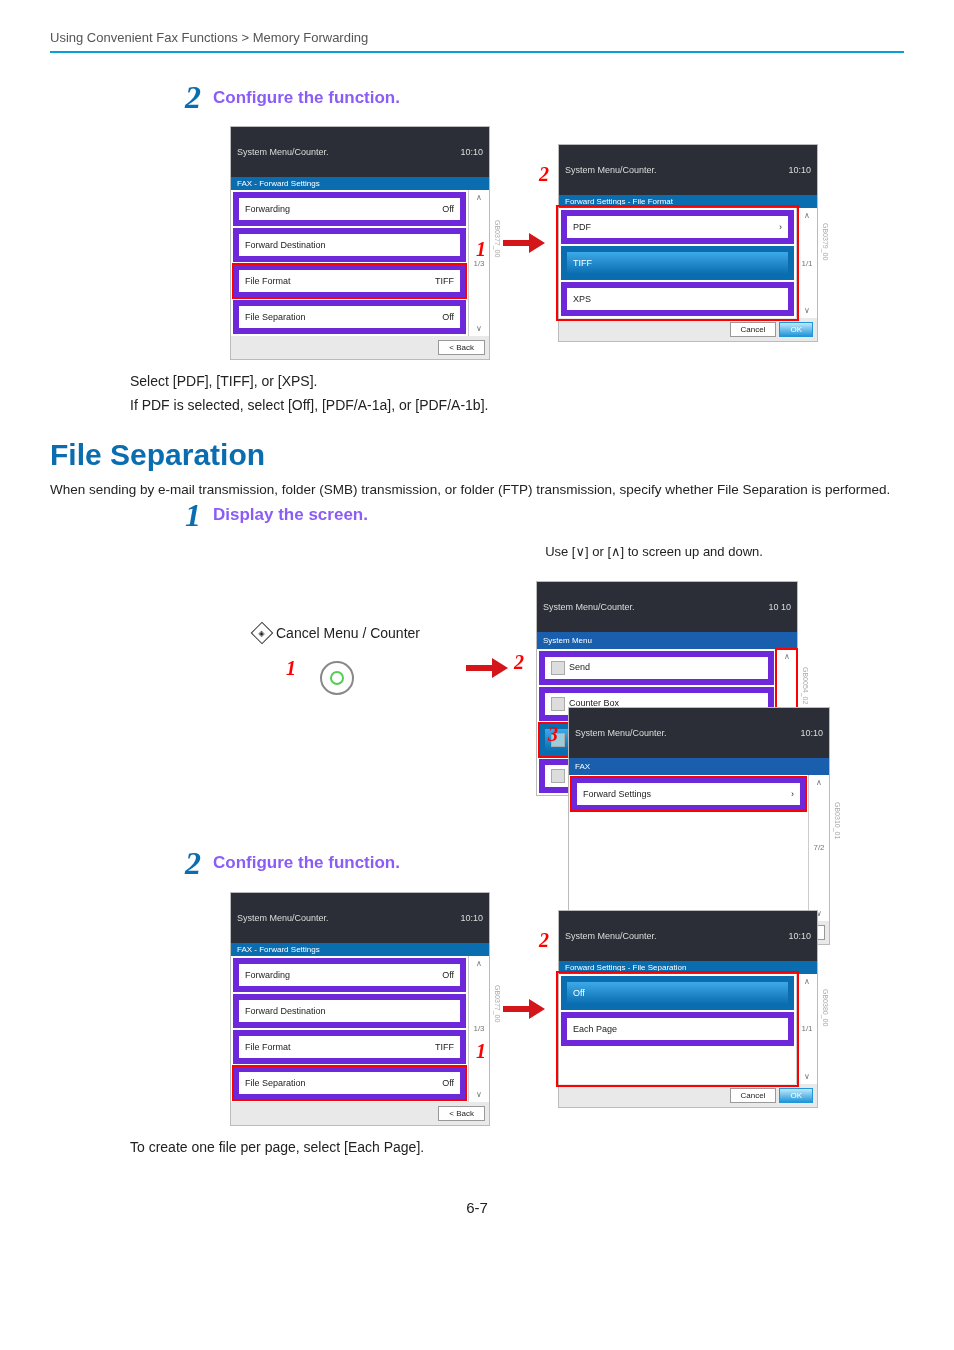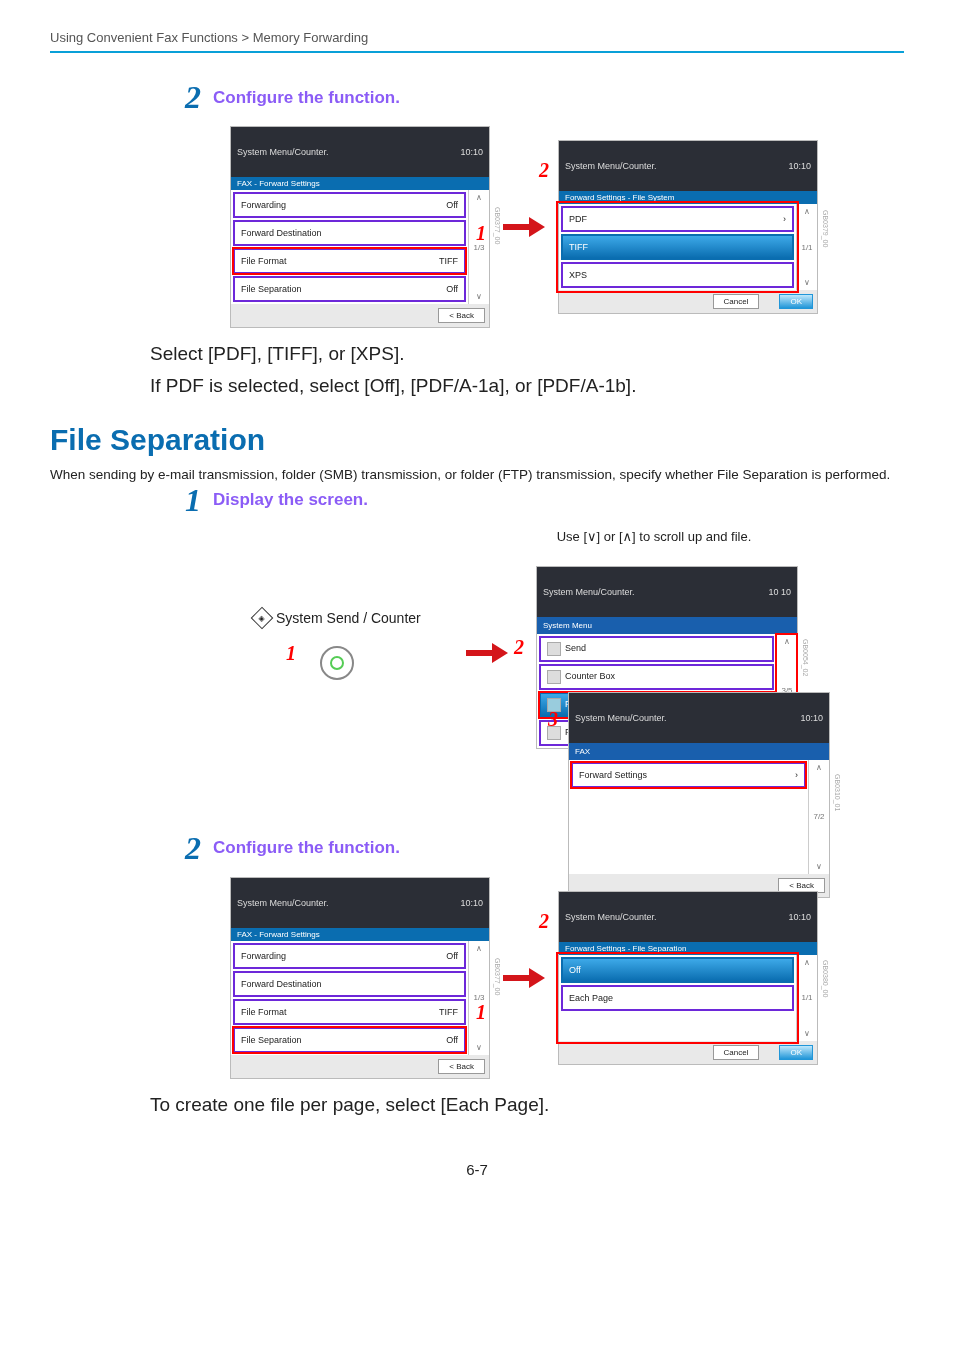--- a/index.html
+++ b/index.html
@@ -8,32 +8,32 @@
 .step-row{margin-left:135px;display:flex;align-items:center;gap:12px;margin-bottom:10px}
 .step-num{font:italic 700 32px Georgia,serif;color:#0a6db0}
 .step-title{font:700 17px Arial;color:#8b5cf6}
 .screens{margin-left:180px;display:grid;grid-template-columns:260px 52px 260px;align-items:center;gap:8px}
 .panel{background:#fff;border:1px solid #bbb;font-size:9px;color:#222;position:relative}
 .topbar{background:#2b2e36;color:#ddd;padding:20px 6px;display:flex;justify-content:space-between}
 .subbar{background:#0a6db0;color:#fff;padding:2px 6px;font-size:8px}
 .subbar2{background:#195fad;color:#fff;padding:4px 6px;font-size:8px}
 .listwrap{display:flex}
 .list{flex:1}
-.row{border:2px solid #6d28d9;margin:2px;padding:4px 6px;display:flex;justify-content:space-between;align-items:center;background:#fff;height:14px}
+.row{border:6px solid #6d28d9;margin:2px;padding:4px 6px;display:flex;justify-content:space-between;align-items:center;background:#fff;height:14px}
 .row.sel{background:linear-gradient(#3da9e8,#0a6db0);color:#fff;border-color:#0a6db0}
 .scrollcol{width:20px;border-left:1px solid #ccc;display:flex;flex-direction:column;align-items:center;justify-content:space-between;padding:3px 0;font-size:8px;color:#777}
-.footer{background:#e9e9e9;padding:4px;display:flex;justify-content:flex-end;gap:20px}
+.footer{background:#e9e9e9;padding:4px;display:flex;justify-content:flex-end;gap:3px}
 .btn{border:1px solid #999;background:#fff;padding:2px 10px;font-size:8px}
 .btn.ok{background:linear-gradient(#bfe8fc,#2196d8);color:#fff;border-color:#2196d8}
 .vlabel{writing-mode:vertical-rl;font-size:7px;color:#aaa;position:absolute;right:-12px;top:40%}
 .redbox{outline:2px solid red;outline-offset:-1px}
 .rednum{color:red;font:700 italic 20px Georgia}
 .bigarrow{display:flex;align-items:center;justify-content:center}
 .bigarrow svg{display:block}
-.prose{margin-left:100px;font-size:19px;color:#222;line-height:1.7;margin-top:10px;margin-bottom:20px}
+.prose{margin-left:80px;font-size:14px;color:#222;line-height:1.7;margin-top:10px;margin-bottom:20px}
 h2.h2{color:#0a6db0;font-size:30px;margin:18px 0 10px}
 .para{font-size:13.5px;color:#222;}
 .diagram{margin-left:180px;position:relative;height:280px}
 .sysbtn{position:absolute;left:24px;top:60px;display:flex;align-items:center;gap:6px;font-size:14px}
 .sysicon{border:1px solid #333;width:14px;height:14px;display:inline-flex;align-items:center;justify-content:center;transform:rotate(45deg);font-size:8px}
 .ledbtn{position:absolute;left:90px;top:96px;width:30px;height:30px;border-radius:50%;border:2px solid #888;display:flex;align-items:center;justify-content:center}
 .ledbtn::before{content:"";width:10px;height:10px;border-radius:50%;border:2px solid #5c5}
 .uhint{margin-left:354px;font-size:13px;margin-bottom:6px;text-align:center}
 .pageno{text-align:center;font-size:15px;margin-top:40px;color:#222}
 .mini{width:12px;height:12px;background:#ddd;border:1px solid #aaa;display:inline-block;margin-right:4px;vertical-align:middle}
@@ -96,21 +96,21 @@
         <path d="M2 10 L28 10 L28 3 L44 13 L28 23 L28 16 L2 16 Z" fill="#d4151a"></path>
       </svg>
   </div>
 
   <div class="panel" style="position:relative">
     <span class="rednum" style="position:absolute;left:-20px;top:18px">2</span>
     <div class="topbar">
         <span>System Menu/Counter.</span>
         <span>10:10</span>
       </div>
-    <div class="subbar">Forward Settings - File System</div>
+    <div class="subbar">Forward Settings - File Format</div>
     <div class="listwrap">
       <div class="list redbox" style="outline-offset:1px">
         <div class="row">
             <span>PDF</span>
             <span>›</span>
           </div>
         <div class="row sel">
             <span>TIFF</span>
           </div>
         <div class="row">
@@ -137,28 +137,28 @@
 </div>
 
 <h2 class="h2">File Separation</h2>
 <div class="para">When sending by e-mail transmission, folder (SMB) transmission, or folder (FTP) transmission, specify whether File Separation is performed.</div>
 
 <div class="step-row">
   <span class="step-num">1</span>
   <span class="step-title">Display the screen.</span>
 </div>
 
-<div class="uhint">Use [∨] or [∧] to scroll up and file.</div>
+<div class="uhint">Use [∨] or [∧] to screen up and down.</div>
 
 <div class="diagram">
   <div class="sysbtn">
     <span class="sysicon">
         <span style="transform:rotate(-45deg)">◈</span>
       </span>
-    <span>System Send / Counter</span>
+    <span>Cancel Menu / Counter</span>
   </div>
   <span class="rednum" style="position:absolute;left:56px;top:92px">1</span>
   <div class="ledbtn"></div>
 
   <div style="position:absolute;left:234px;top:90px" class="bigarrow">
     <svg width="46" height="26">
         <path d="M2 10 L28 10 L28 3 L44 13 L28 23 L28 16 L2 16 Z" fill="#d4151a"></path>
       </svg>
   </div>
   <span class="rednum" style="position:absolute;left:284px;top:86px">2</span>

